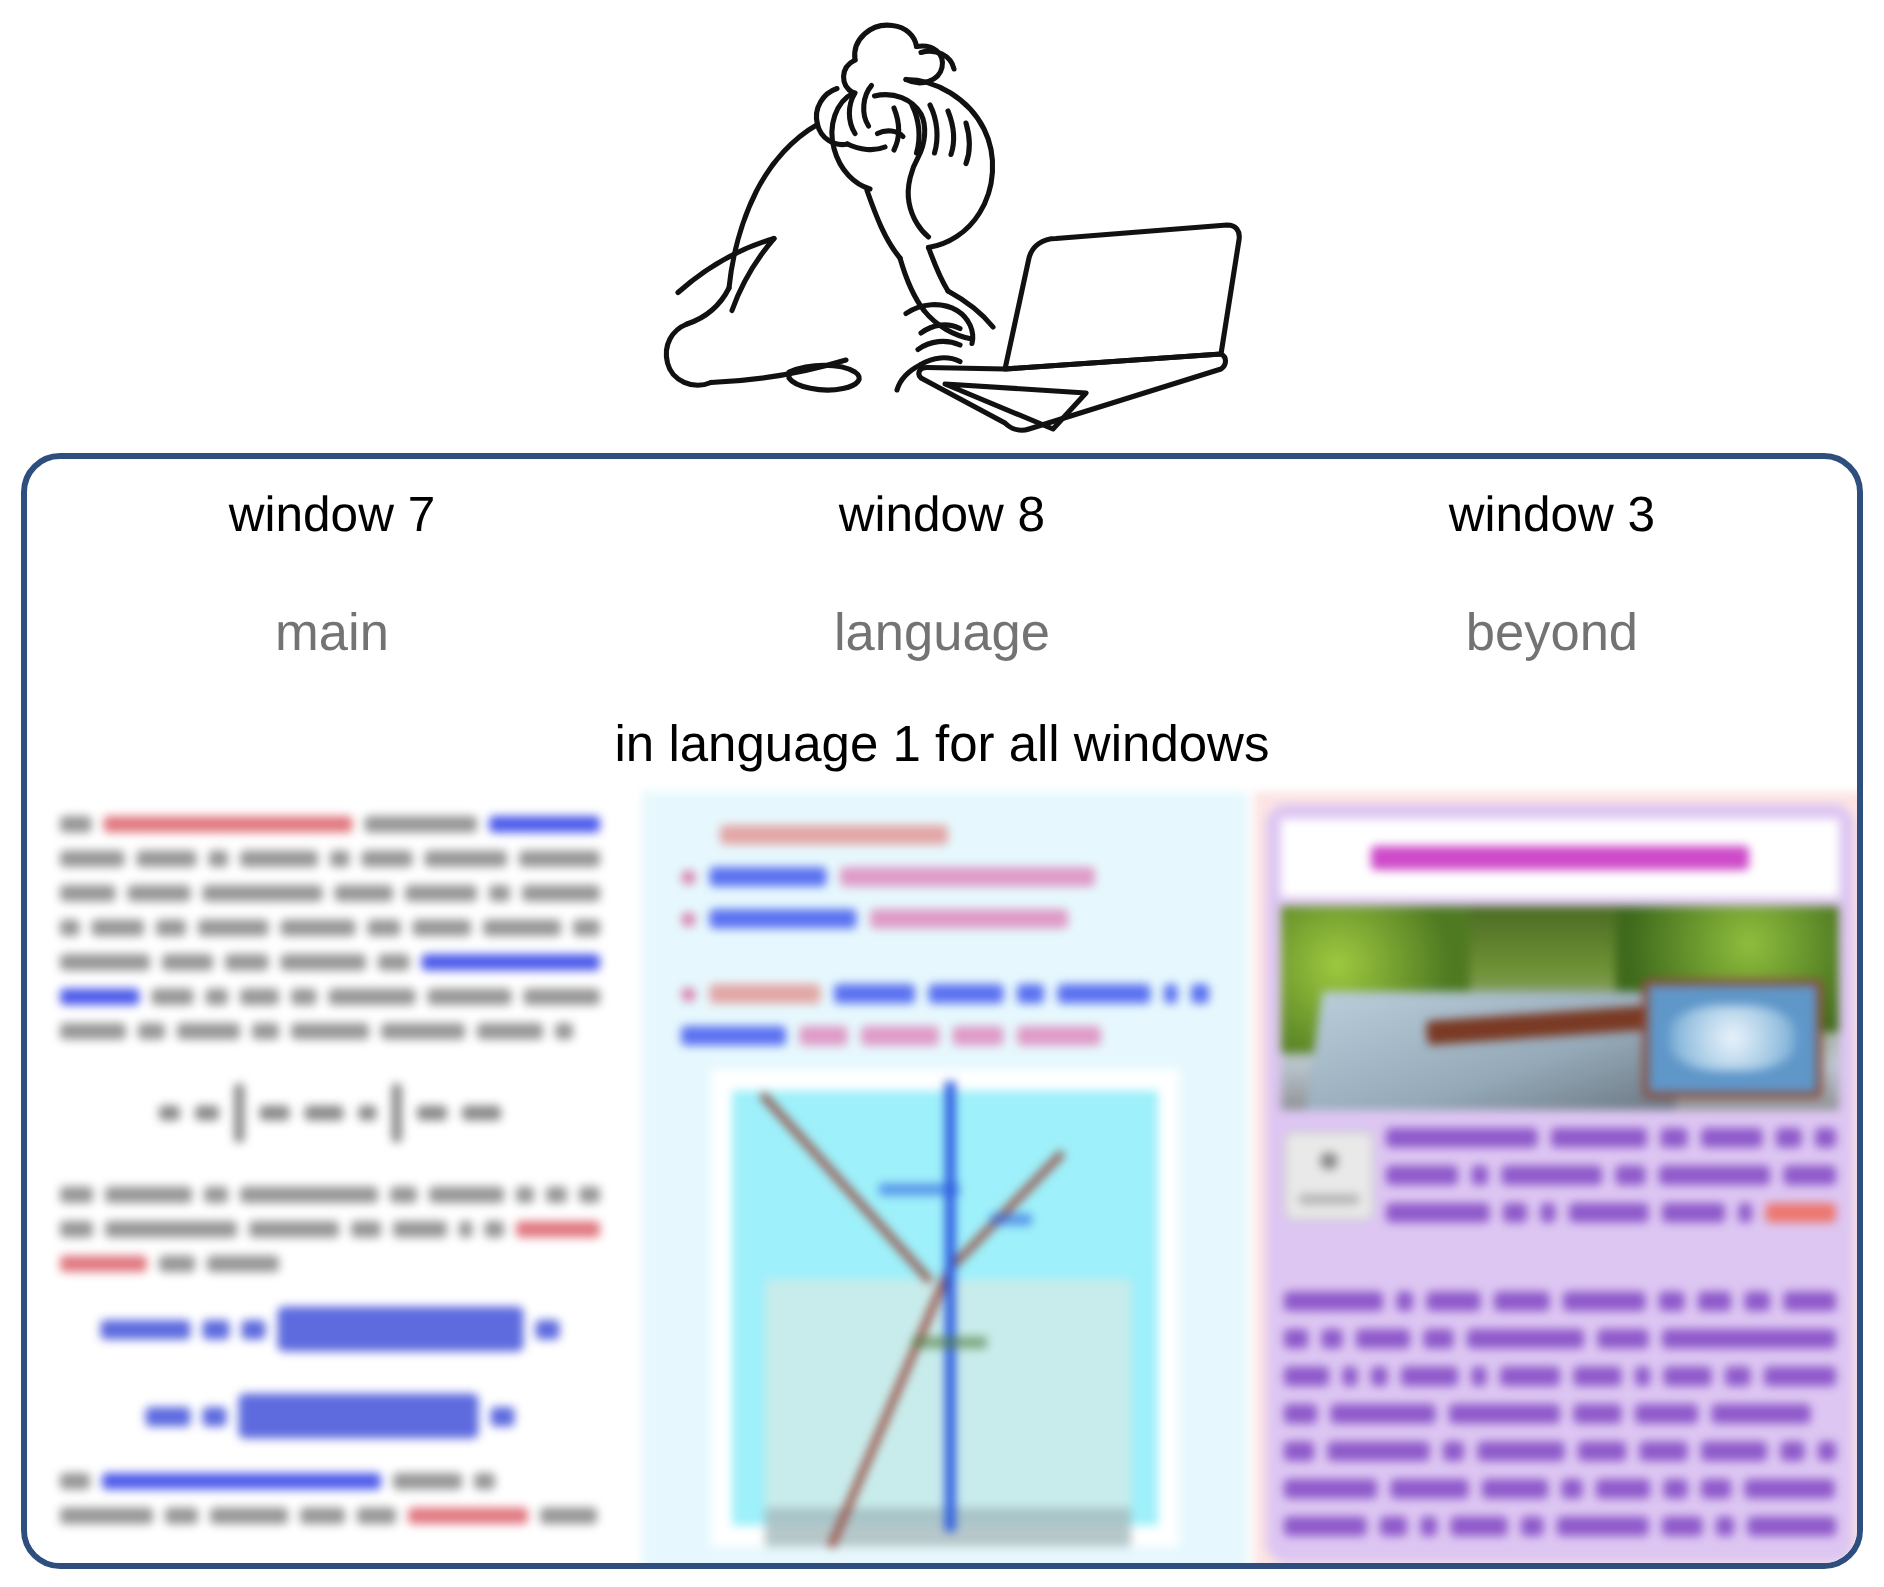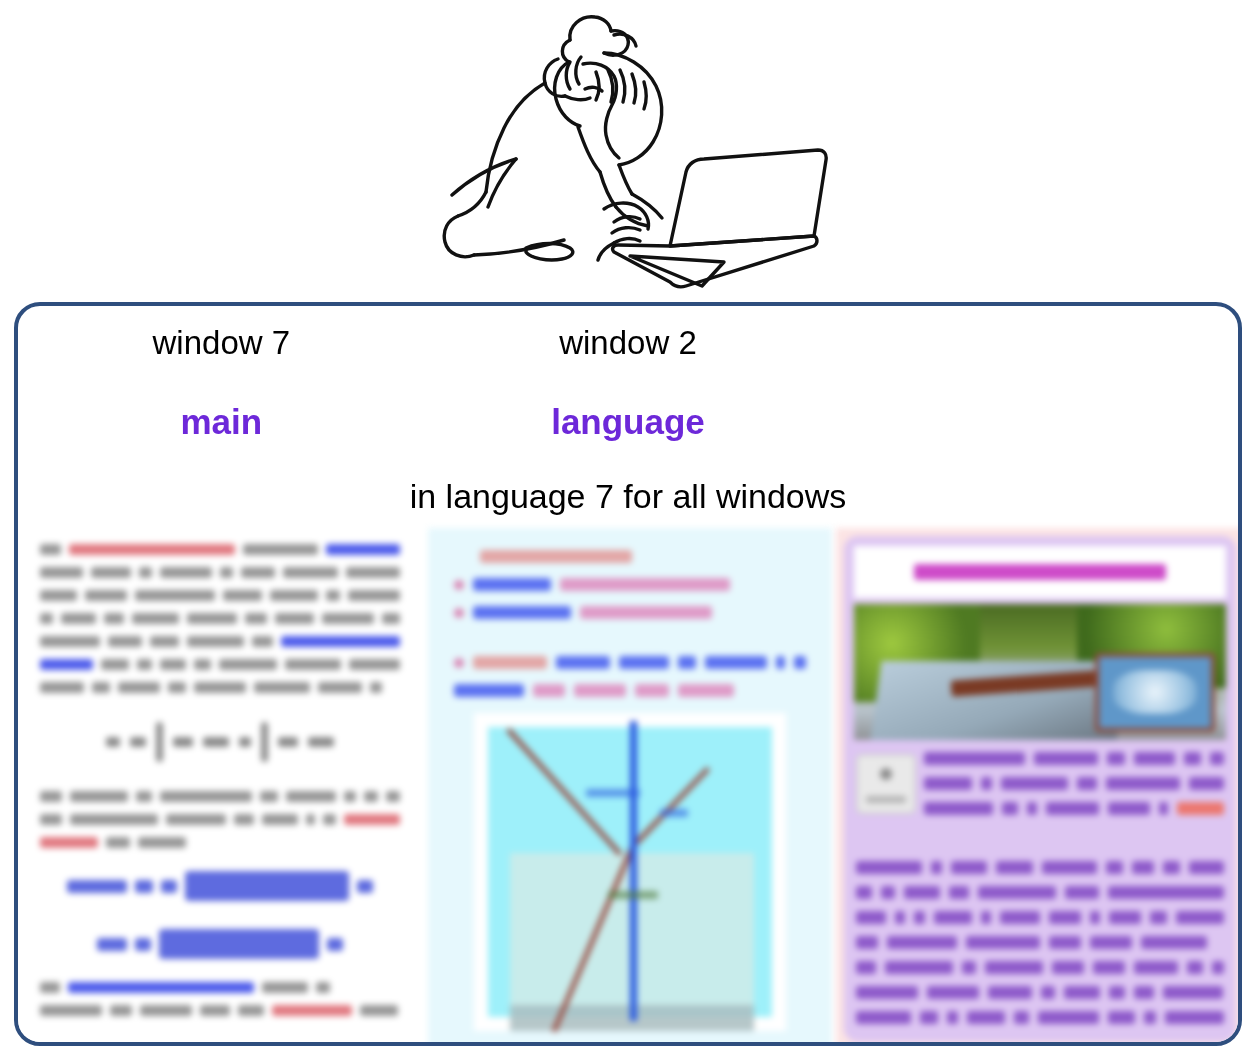--- a/index.html
+++ b/index.html
@@ -62,22 +62,22 @@
   .col.c3 { left: 66.666%; }
 
   .window-label {
     font-size: 33px;
     color: #000000;
     line-height: 42px;
     white-space: nowrap;
   }
   .window-role {
     font-size: 35px;
-    font-weight: bold;
-    color: #6d28d9;
+    font-weight: normal;
+    color: #737373;
     line-height: 44px;
     margin-top: 36px;
     white-space: nowrap;
   }
   #subtitle {
     position: absolute;
     top: 155px;
     left: 0;
     width: 100%;
     text-align: center;
@@ -348,26 +348,30 @@
 <div id="window-panel">
 
   <div id="header-row">
 
     <div class="col c1">
       <div class="window-label">window 7</div>
       <div class="window-role">main</div>
     </div>
 
     <div class="col c2">
-      <div class="window-label">window 2</div>
+      <div class="window-label">window 8</div>
       <div class="window-role">language</div>
     </div>
 
-
-    <div id="subtitle">in language 7 for all windows</div>
+    <div class="col c3">
+      <div class="window-label">window 3</div>
+      <div class="window-role">beyond</div>
+    </div>
+
+    <div id="subtitle">in language 1 for all windows</div>
   </div>
 
   <div id="previews">
 
     <div class="preview p1">
       <div class="doc-pad">
         <div class="rowline">
           <span style="width:22px"></span>
             <span class="red" style="width:176px"></span>
           <span style="width:80px"></span>

